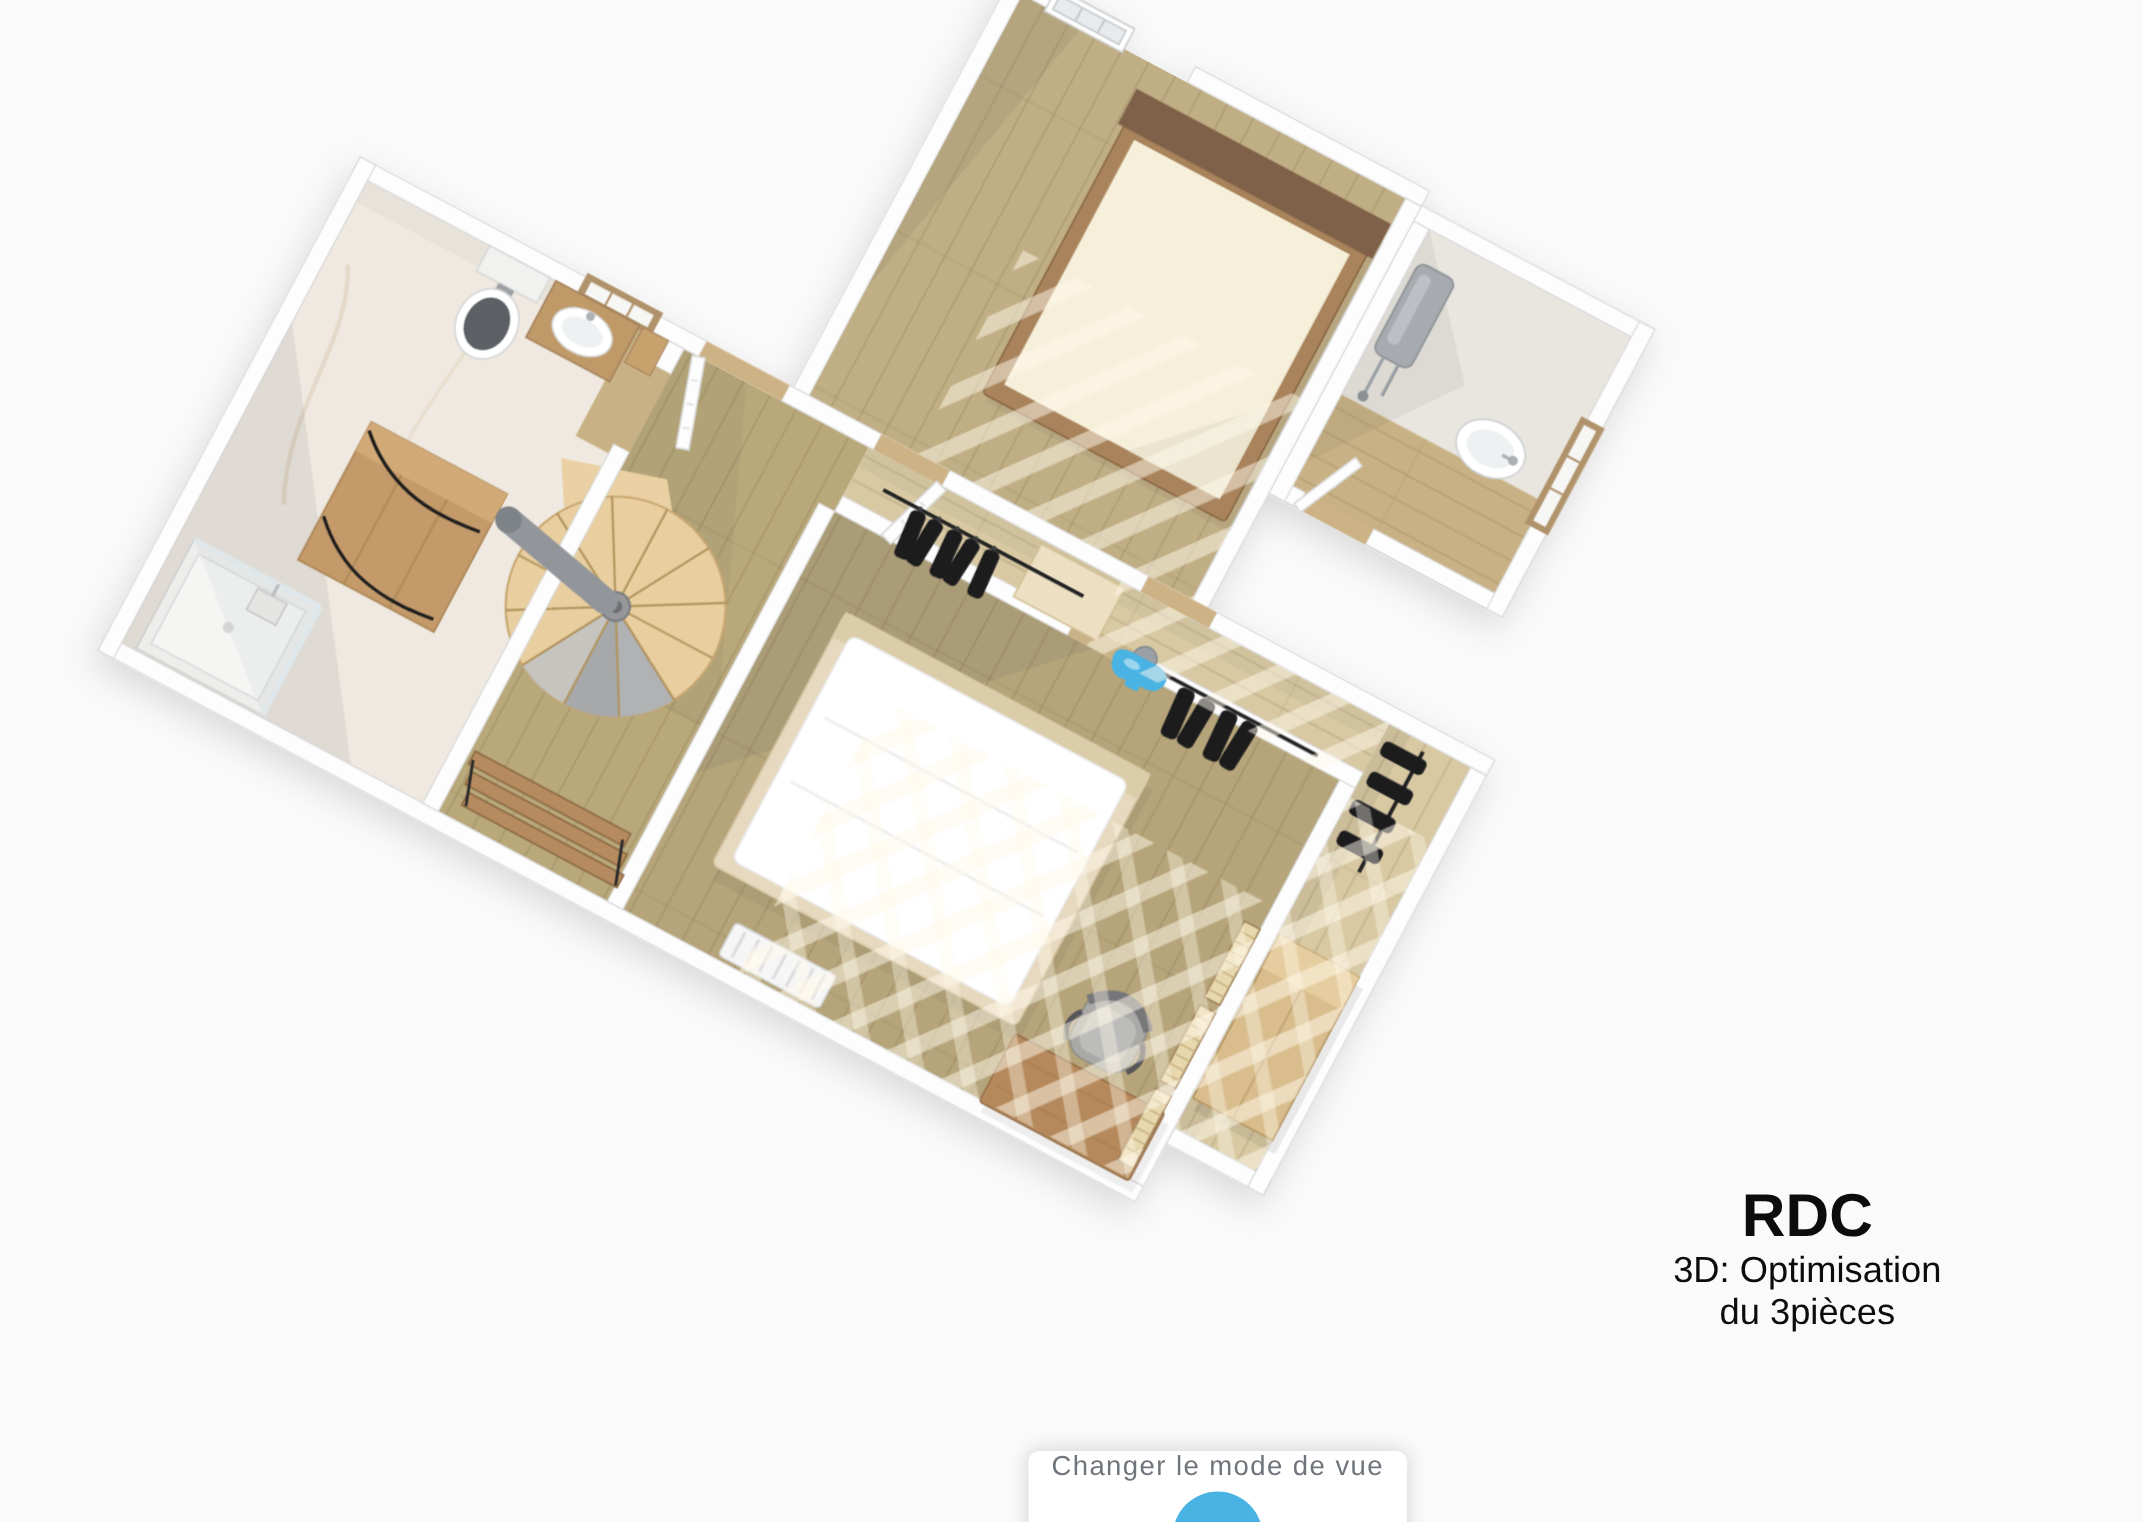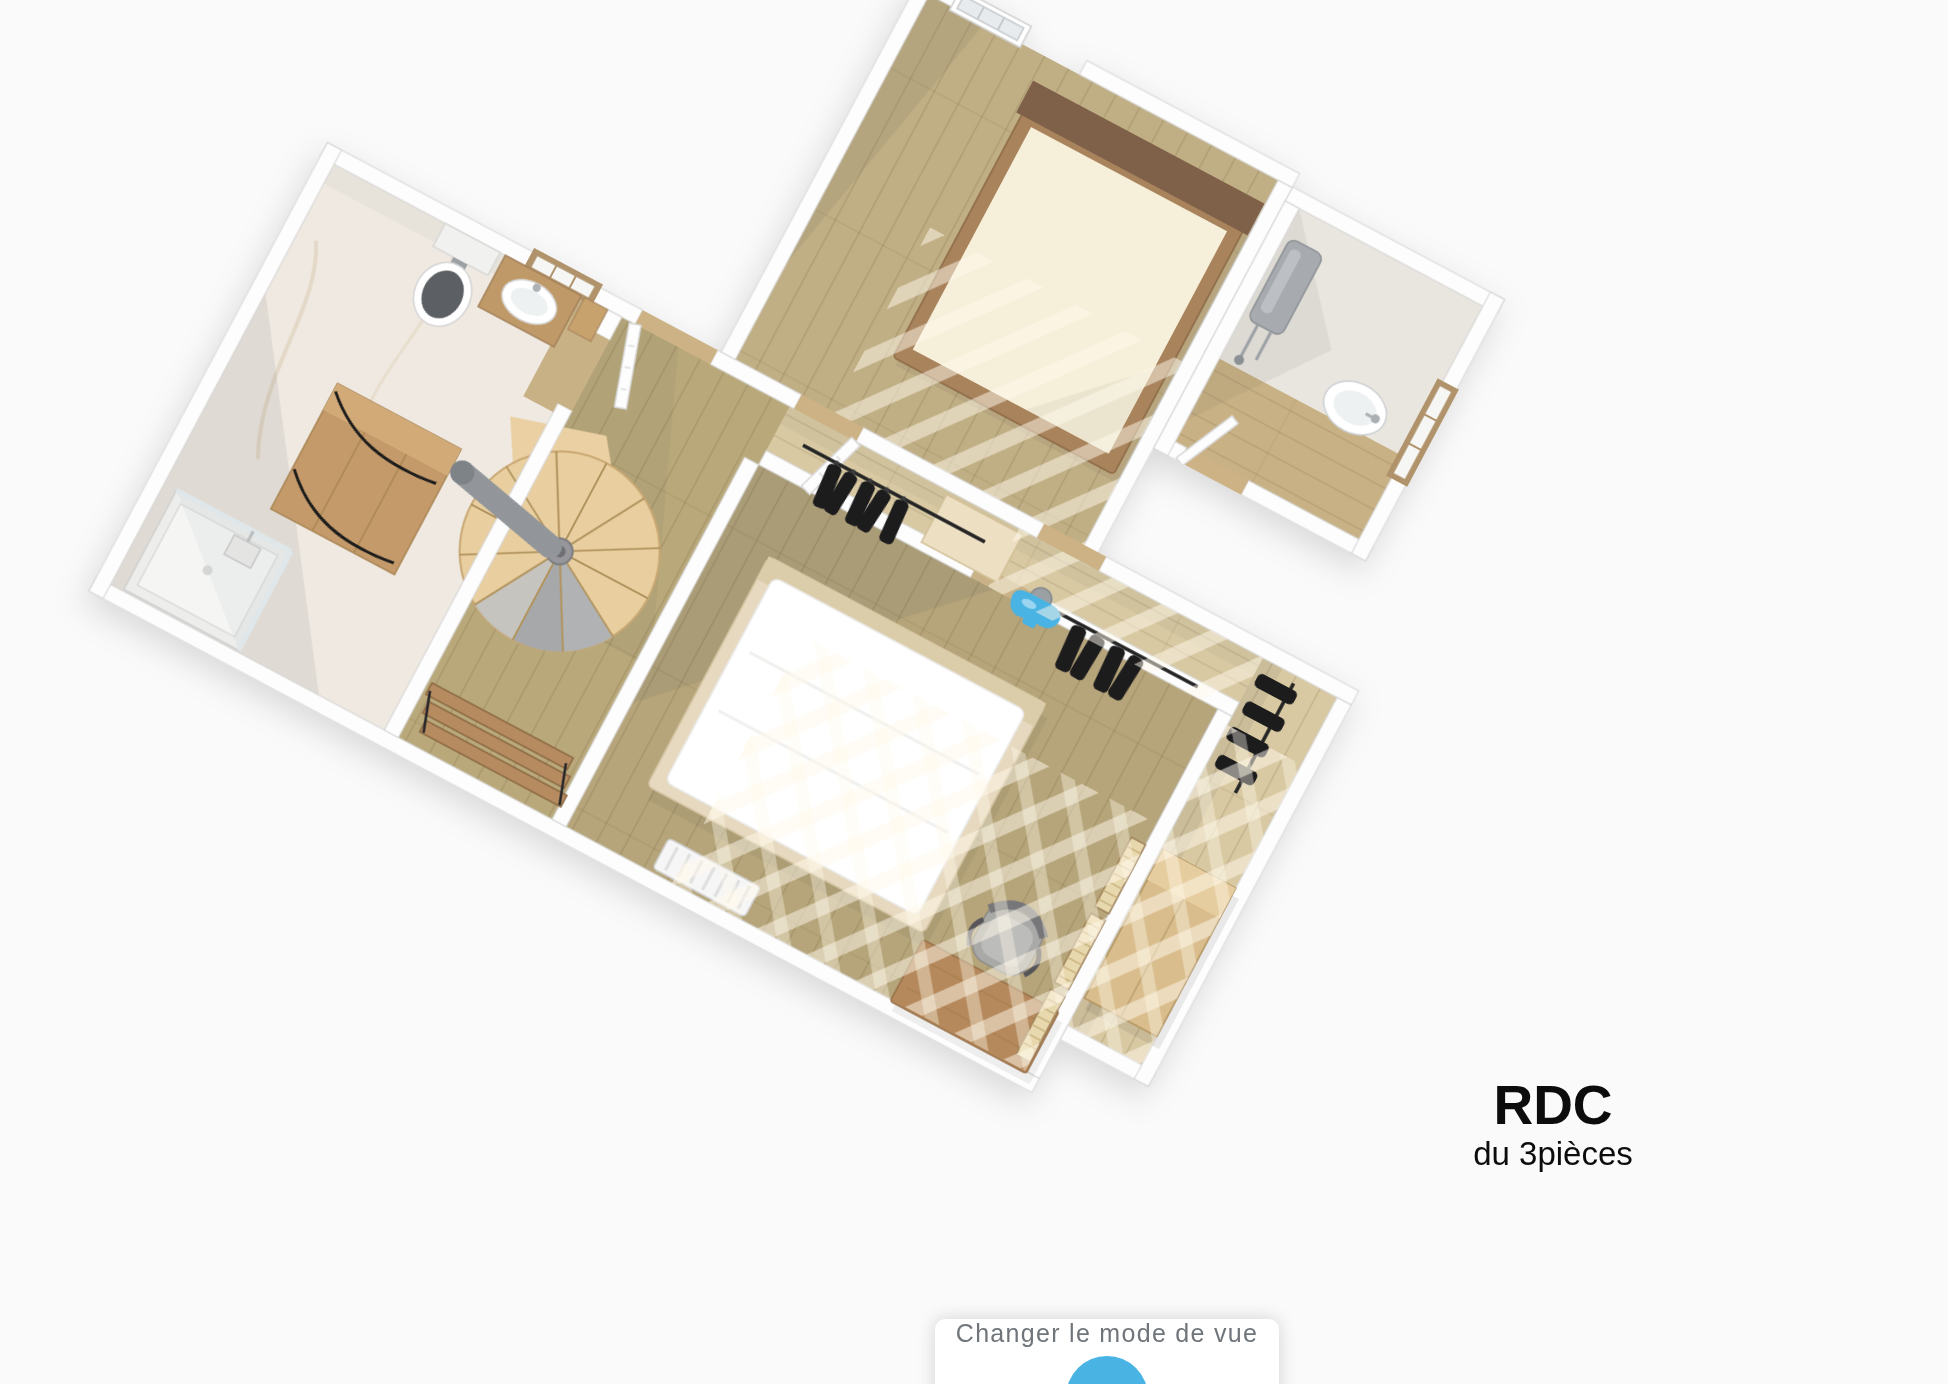--- a/index.html
+++ b/index.html
@@ -6,21 +6,21 @@
   body{
     width:1948px;height:1384px;
     background:#fafafa;
     overflow:hidden;
     position:relative;
     font-family:"Liberation Sans", sans-serif;
   }
   #plan-svg{position:absolute;left:0;top:0;}
   .caption{
     position:absolute;
-    left:1388px;top:1076px;width:330px;
+    left:1478px;top:1076px;width:330px;
     text-align:center;color:#0c0c0c;
   }
   .caption .title{font-size:55px;font-weight:700;line-height:58px;letter-spacing:0px;}
   .caption .sub{font-size:33px;font-weight:400;line-height:39px;}
   .view-panel{
     position:absolute;
     left:935px;top:1319px;width:344px;height:90px;
     background:#ffffff;
     border-radius:10px 10px 0 0;
     box-shadow:0 0 18px rgba(0,0,0,0.16);
@@ -399,19 +399,20 @@
       <rect x="476" y="-100" width="84" height="340" fill="url(#lat1)"></rect>
       <rect x="476" y="-100" width="84" height="340" fill="url(#lat2)"></rect>
       <rect x="-20" y="-400" width="285" height="208" fill="url(#lat1)"></rect>
       <rect x="200" y="-176" width="276" height="66" fill="url(#lat1)"></rect>
     </g>
   </g>
 </svg>
 
 <div class="caption">
   <div class="title">RDC</div>
+  <div class="sub">3D: Optimisation</div>
   <div class="sub">du 3pièces</div>
 </div>
 
 <div class="view-panel">
   <span class="label">Changer le mode de vue</span>
   <div class="view-toggle"></div>
 </div>
 
 </body></html>

